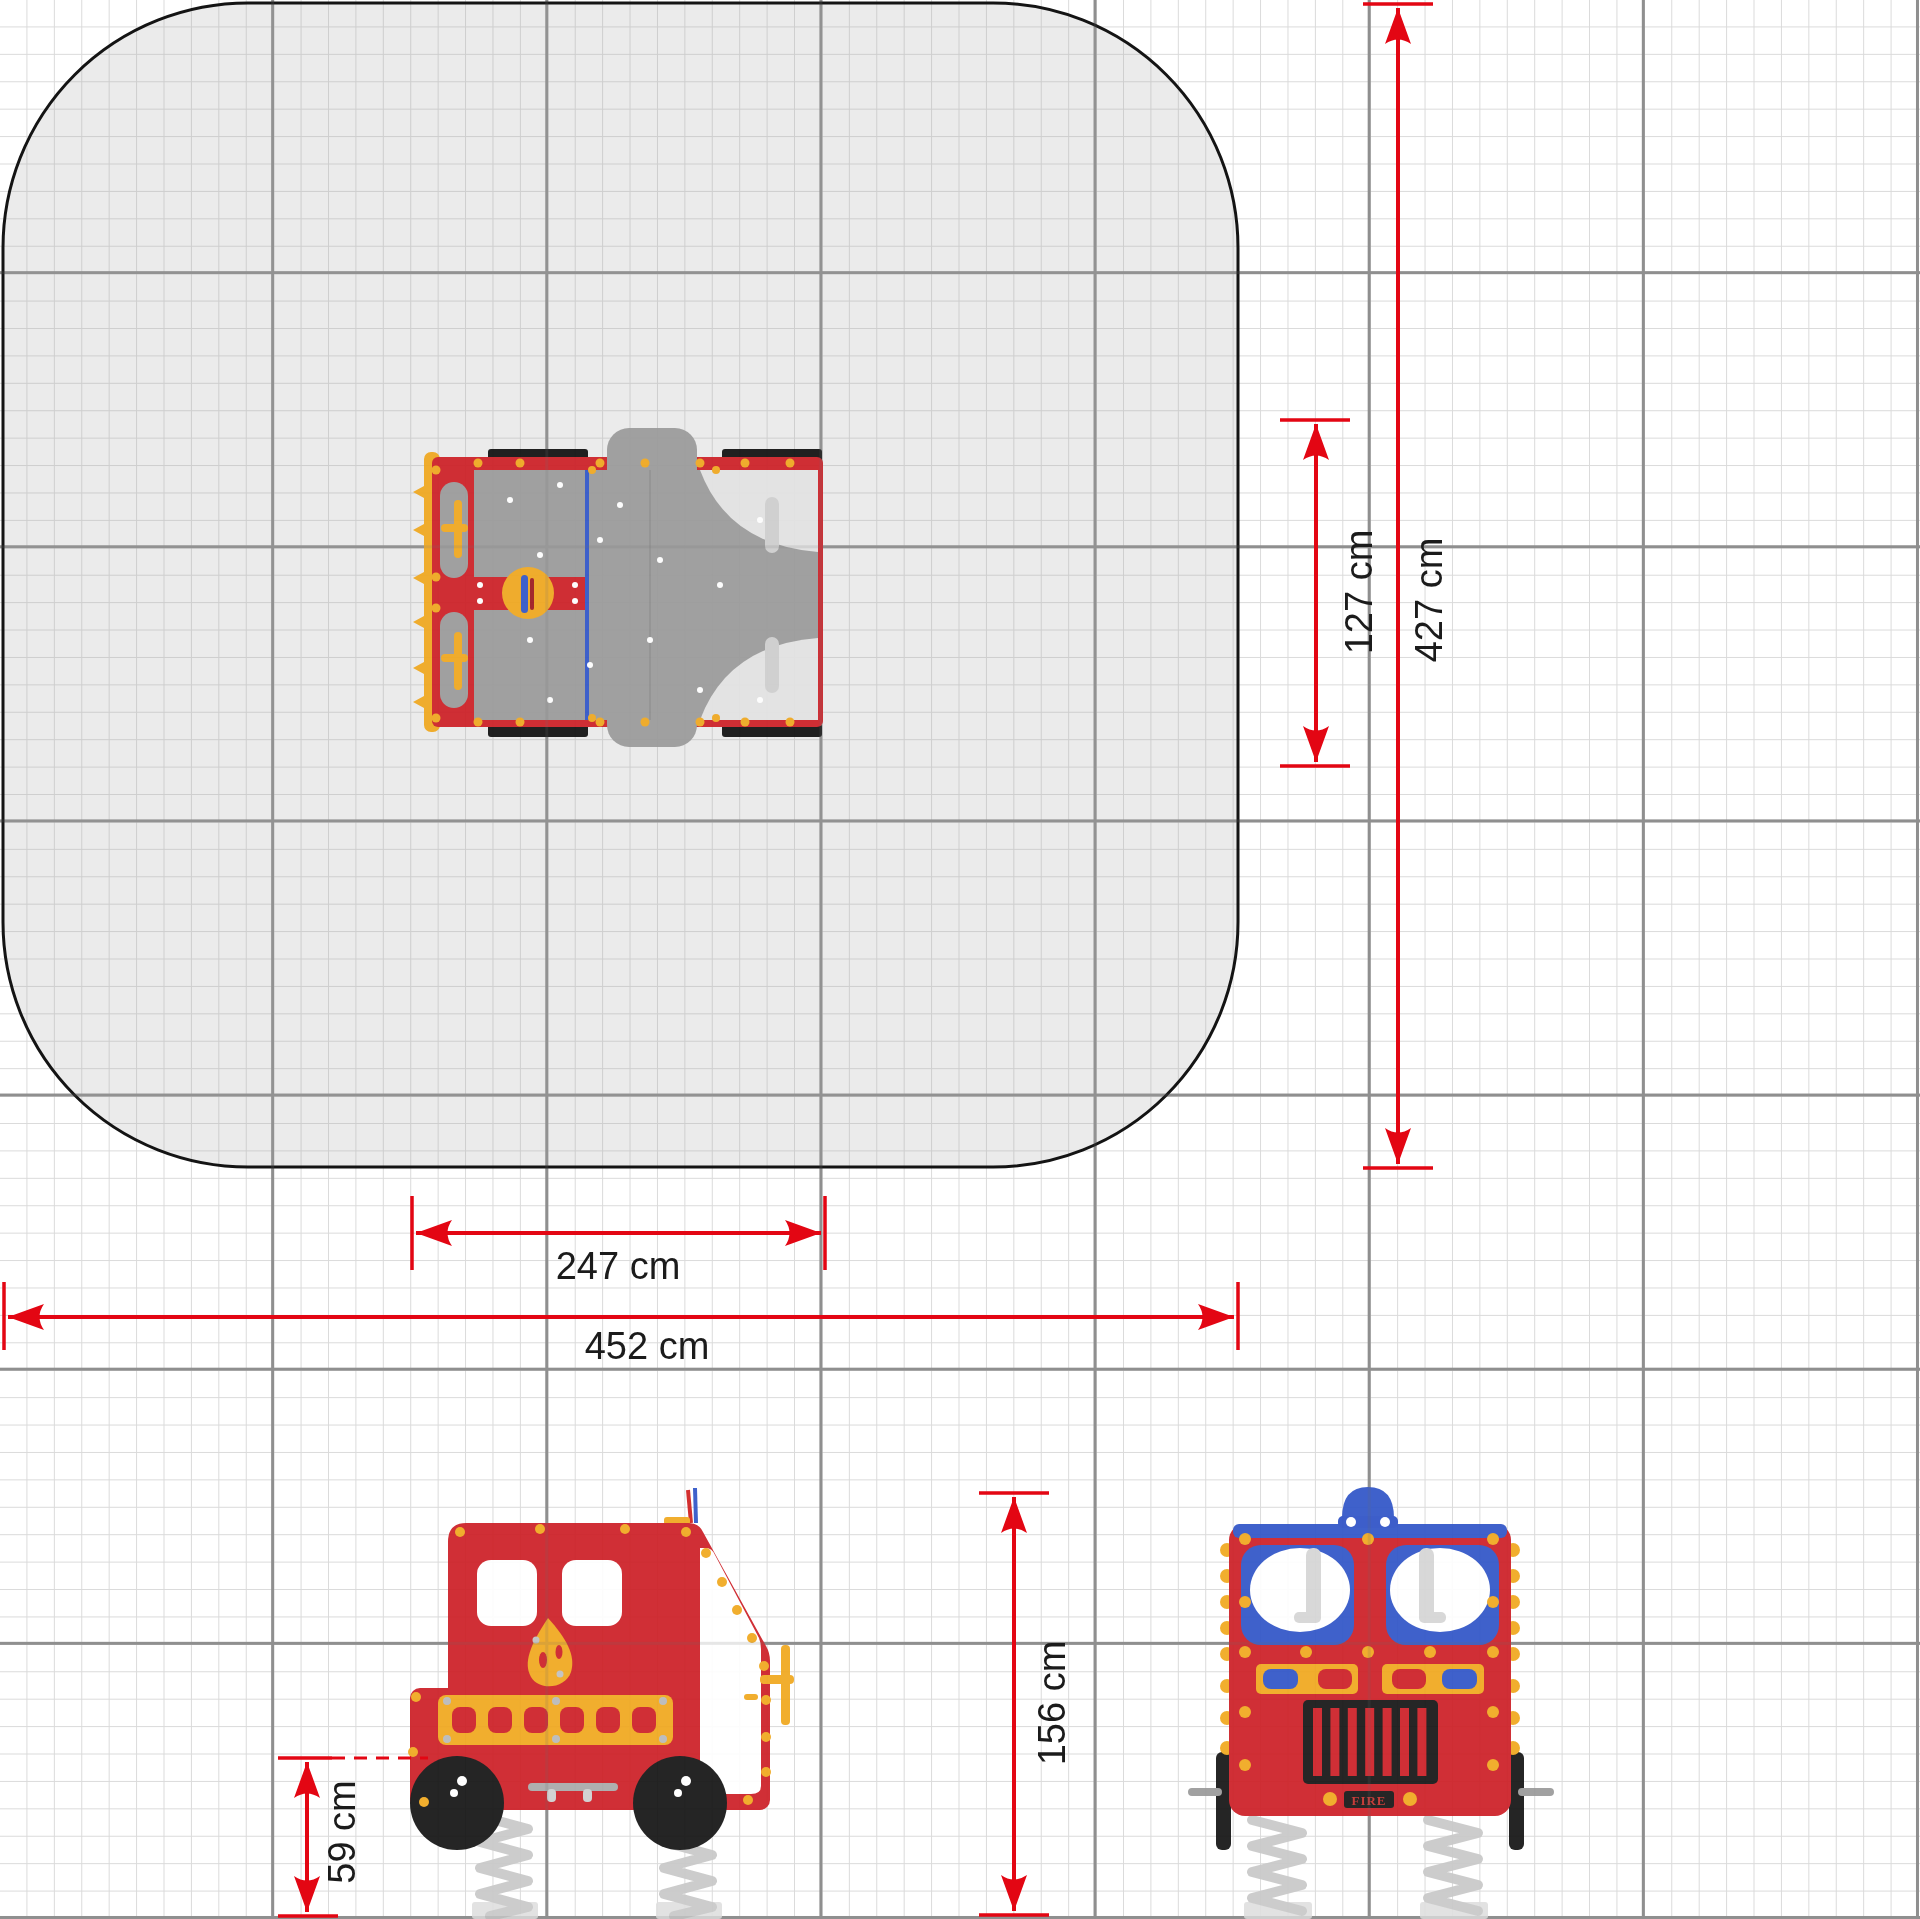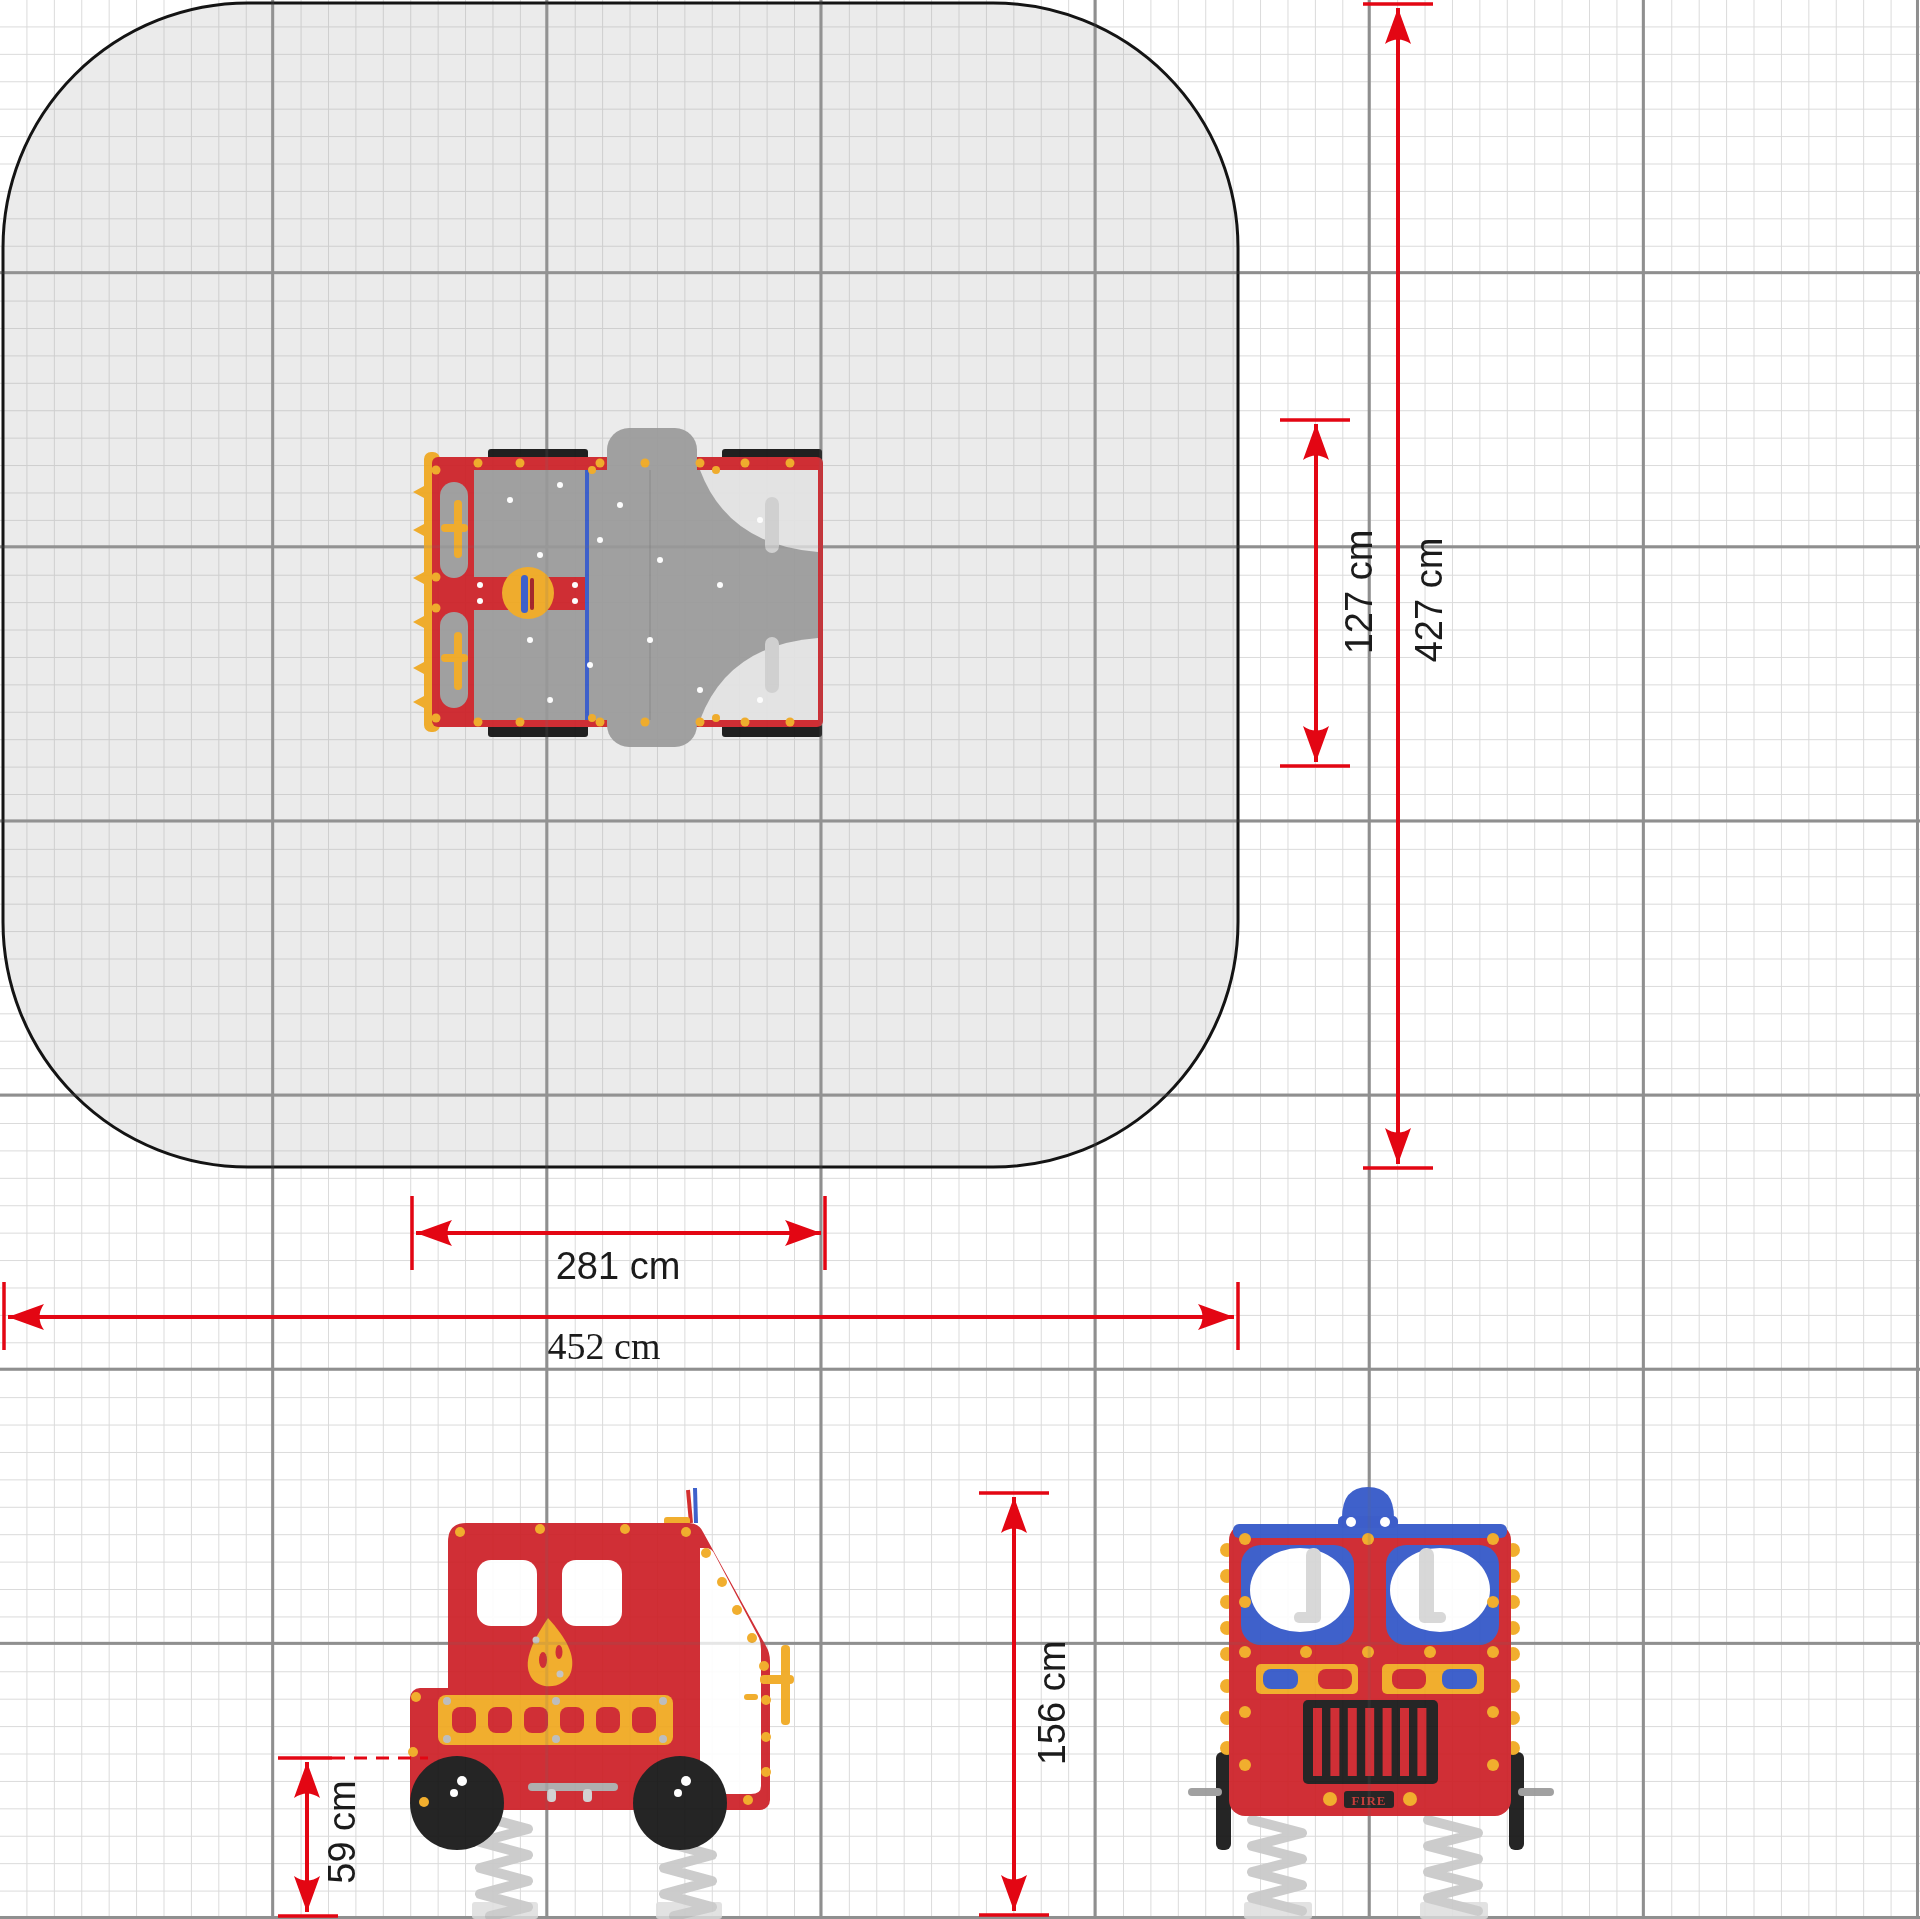--- a/index.html
+++ b/index.html
@@ -338,19 +338,19 @@
   <g stroke="#e30613" fill="none">
     <path d="M278 1758 H332" stroke-width="3.5"></path>
     <path d="M332 1758 H428" stroke-width="3" stroke-dasharray="13 9"></path>
     <path d="M278 1916 H338" stroke-width="3.5"></path>
     <path d="M307 1762 V1912" stroke-width="4"></path>
     <use href="#ah" transform="translate(307,1762)" stroke="none"></use>
     <use href="#ah" transform="translate(307,1912) rotate(180)" stroke="none"></use>
   </g>
 </svg>
 
-<div class="dim-label" style="left:618px;top:1266px;">281 cm</div>
-<div class="dim-label" style="left:604px;top:1346px;font-family:Liberation Serif, serif;">452 cm</div>
+<div class="dim-label" style="left:618px;top:1266px;">247 cm</div>
+<div class="dim-label" style="left:647px;top:1346px;">452 cm</div>
 <div class="dim-label rot" style="left:1359px;top:592px;">127 cm</div>
 <div class="dim-label rot" style="left:1429px;top:600px;">427 cm</div>
 <div class="dim-label rot" style="left:1052px;top:1703px;">156 cm</div>
 <div class="dim-label rot" style="left:342px;top:1832px;">59 cm</div>
 </div>
 
 </body></html>

